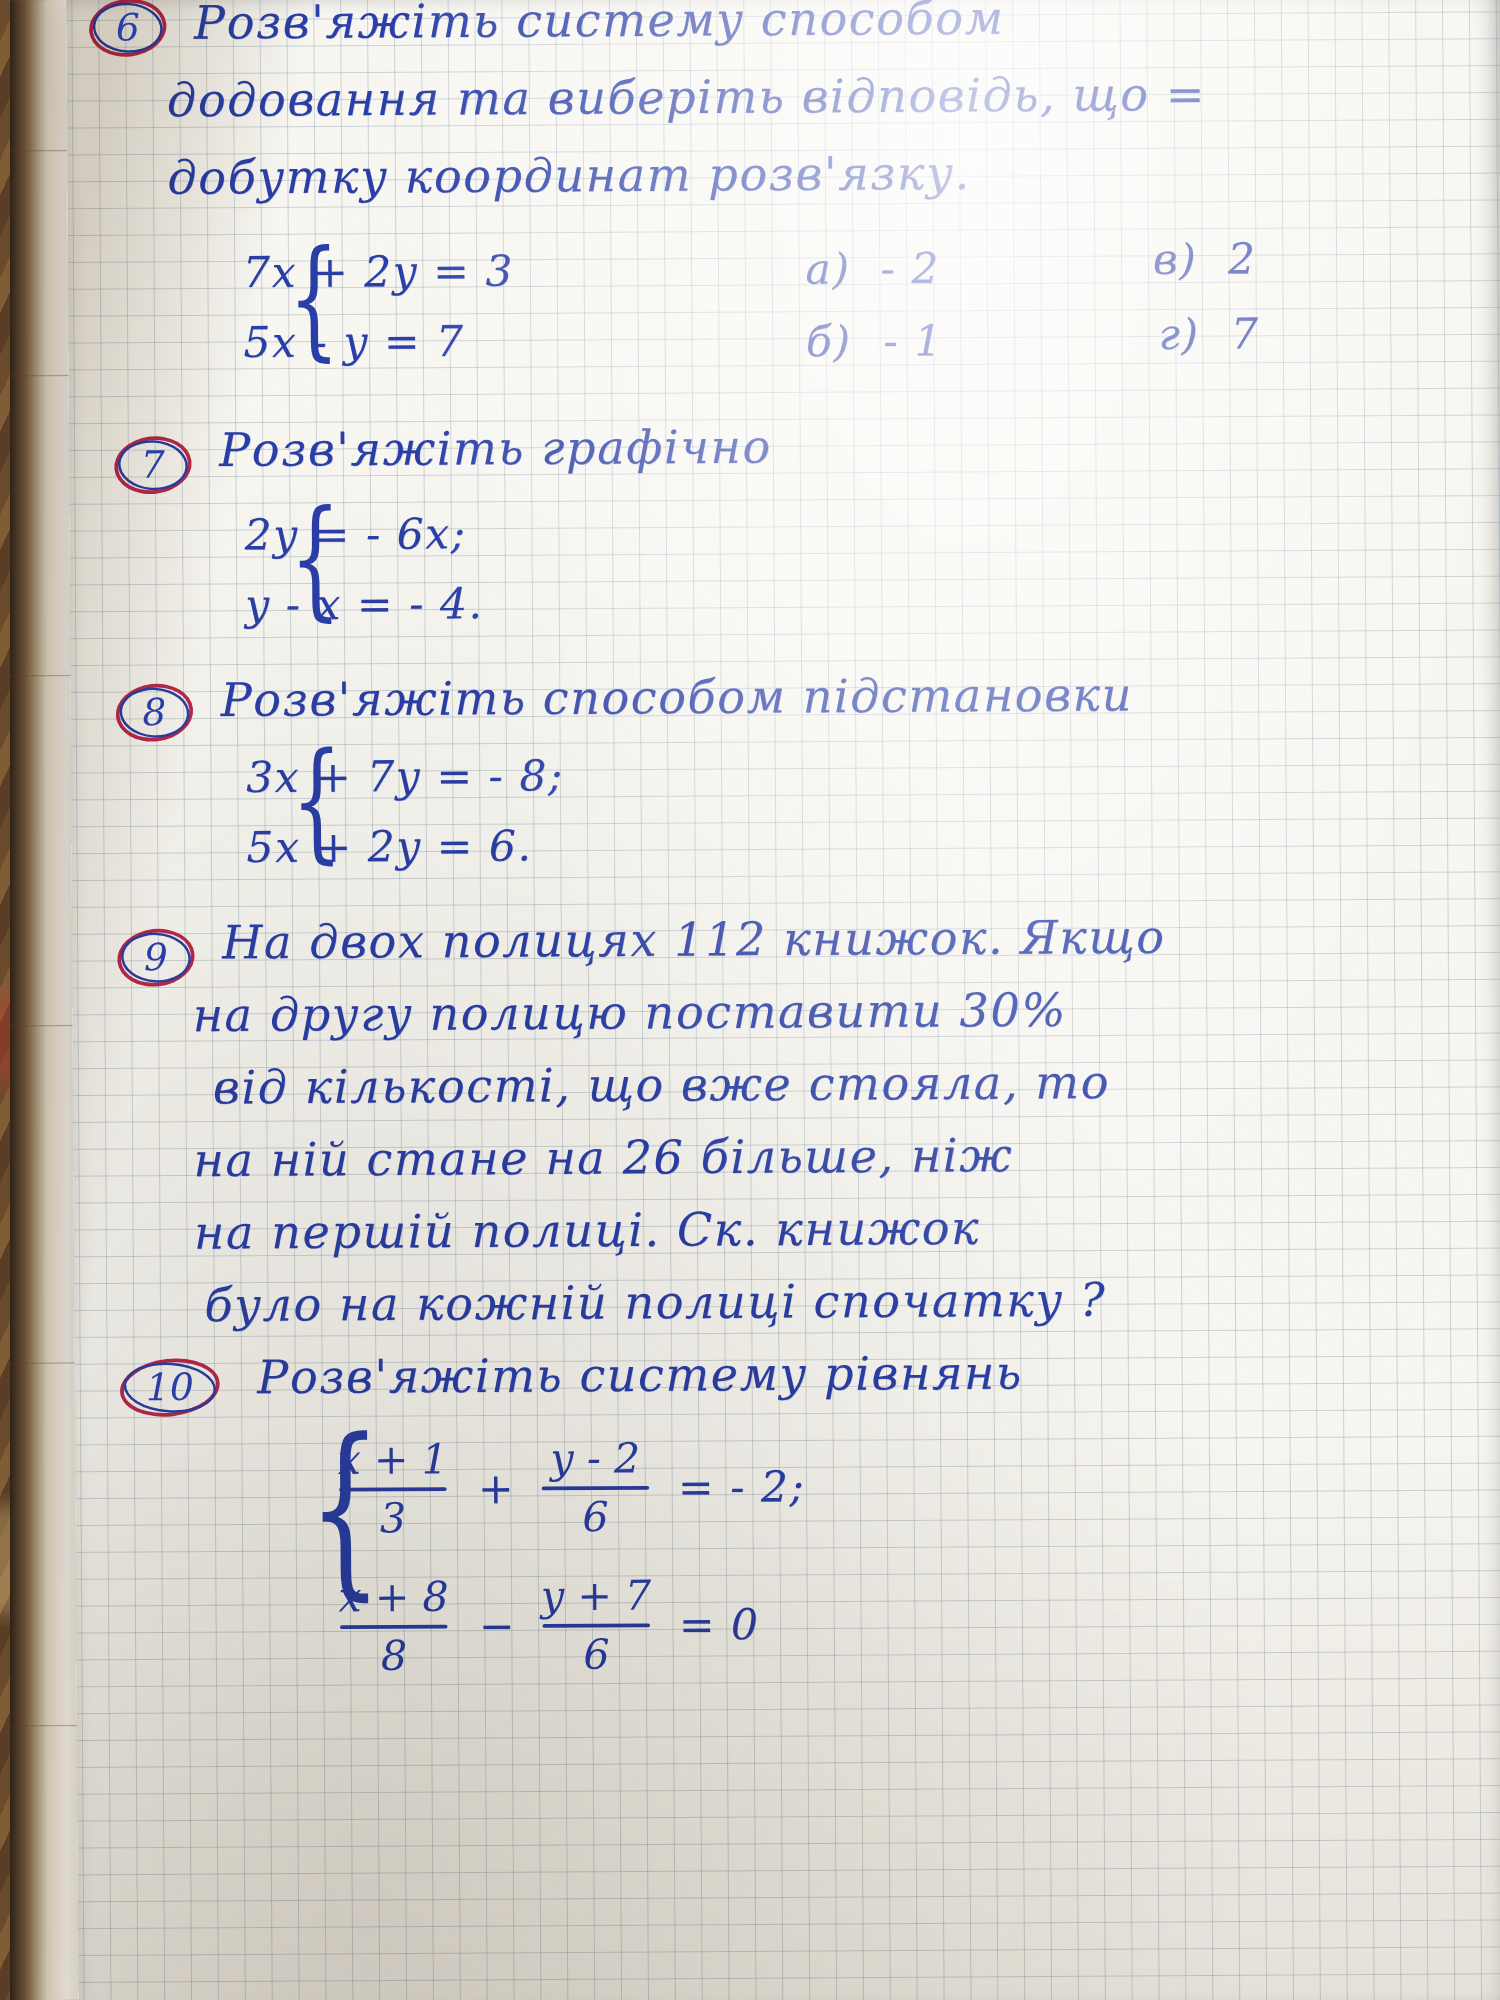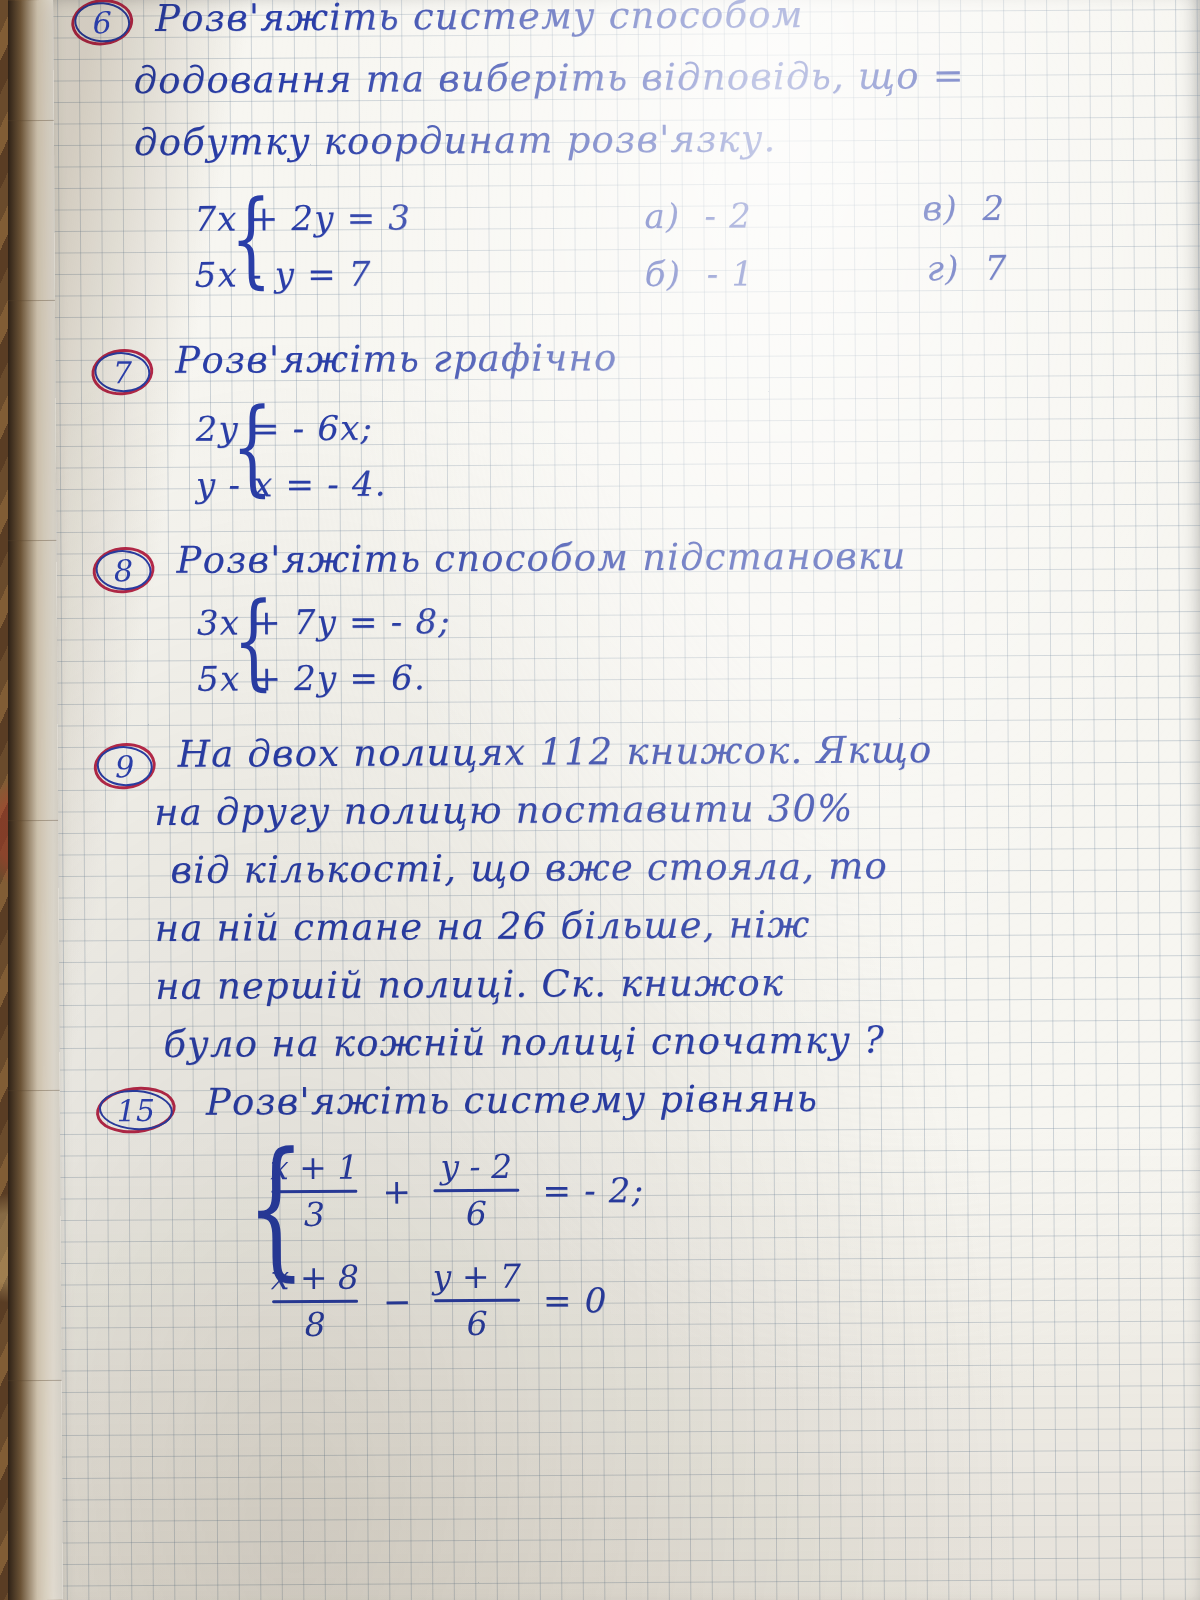--- a/index.html
+++ b/index.html
@@ -219,21 +219,21 @@
     <div class="hw big" style="left:120px; top:742px;">На двох полицях 112 книжок. Якщо</div>
     <div class="hw big" style="left:96px;  top:800px;">на другу полицю поставити 30%</div>
     <div class="hw big" style="left:112px; top:858px;">від кількості, що вже стояла, то</div>
     <div class="hw big" style="left:96px;  top:916px;">на ній стане на 26 більше, ніж</div>
     <div class="hw big" style="left:96px;  top:974px;">на першій полиці. Ск. книжок</div>
     <div class="hw big" style="left:104px; top:1032px;">було на кожній полиці спочатку ?</div>
 
     <div class="circnum" style="left:36px; top:1096px; width:80px;">
       <div class="ring"></div>
         <div class="ring2"></div>
-      <span>15</span>
+      <span>10</span>
     </div>
     <div class="hw big" style="left:146px; top:1090px;">Розв'яжіть систему рівнянь</div>
 
     <div class="brace tall" style="left:186px; top:1142px;">{</div>
 
     <div class="frac" style="left:200px; top:1158px;">
       <span class="num">x + 1</span>
       <span class="bar"></span>
       <span class="den">3</span>
     </div>

